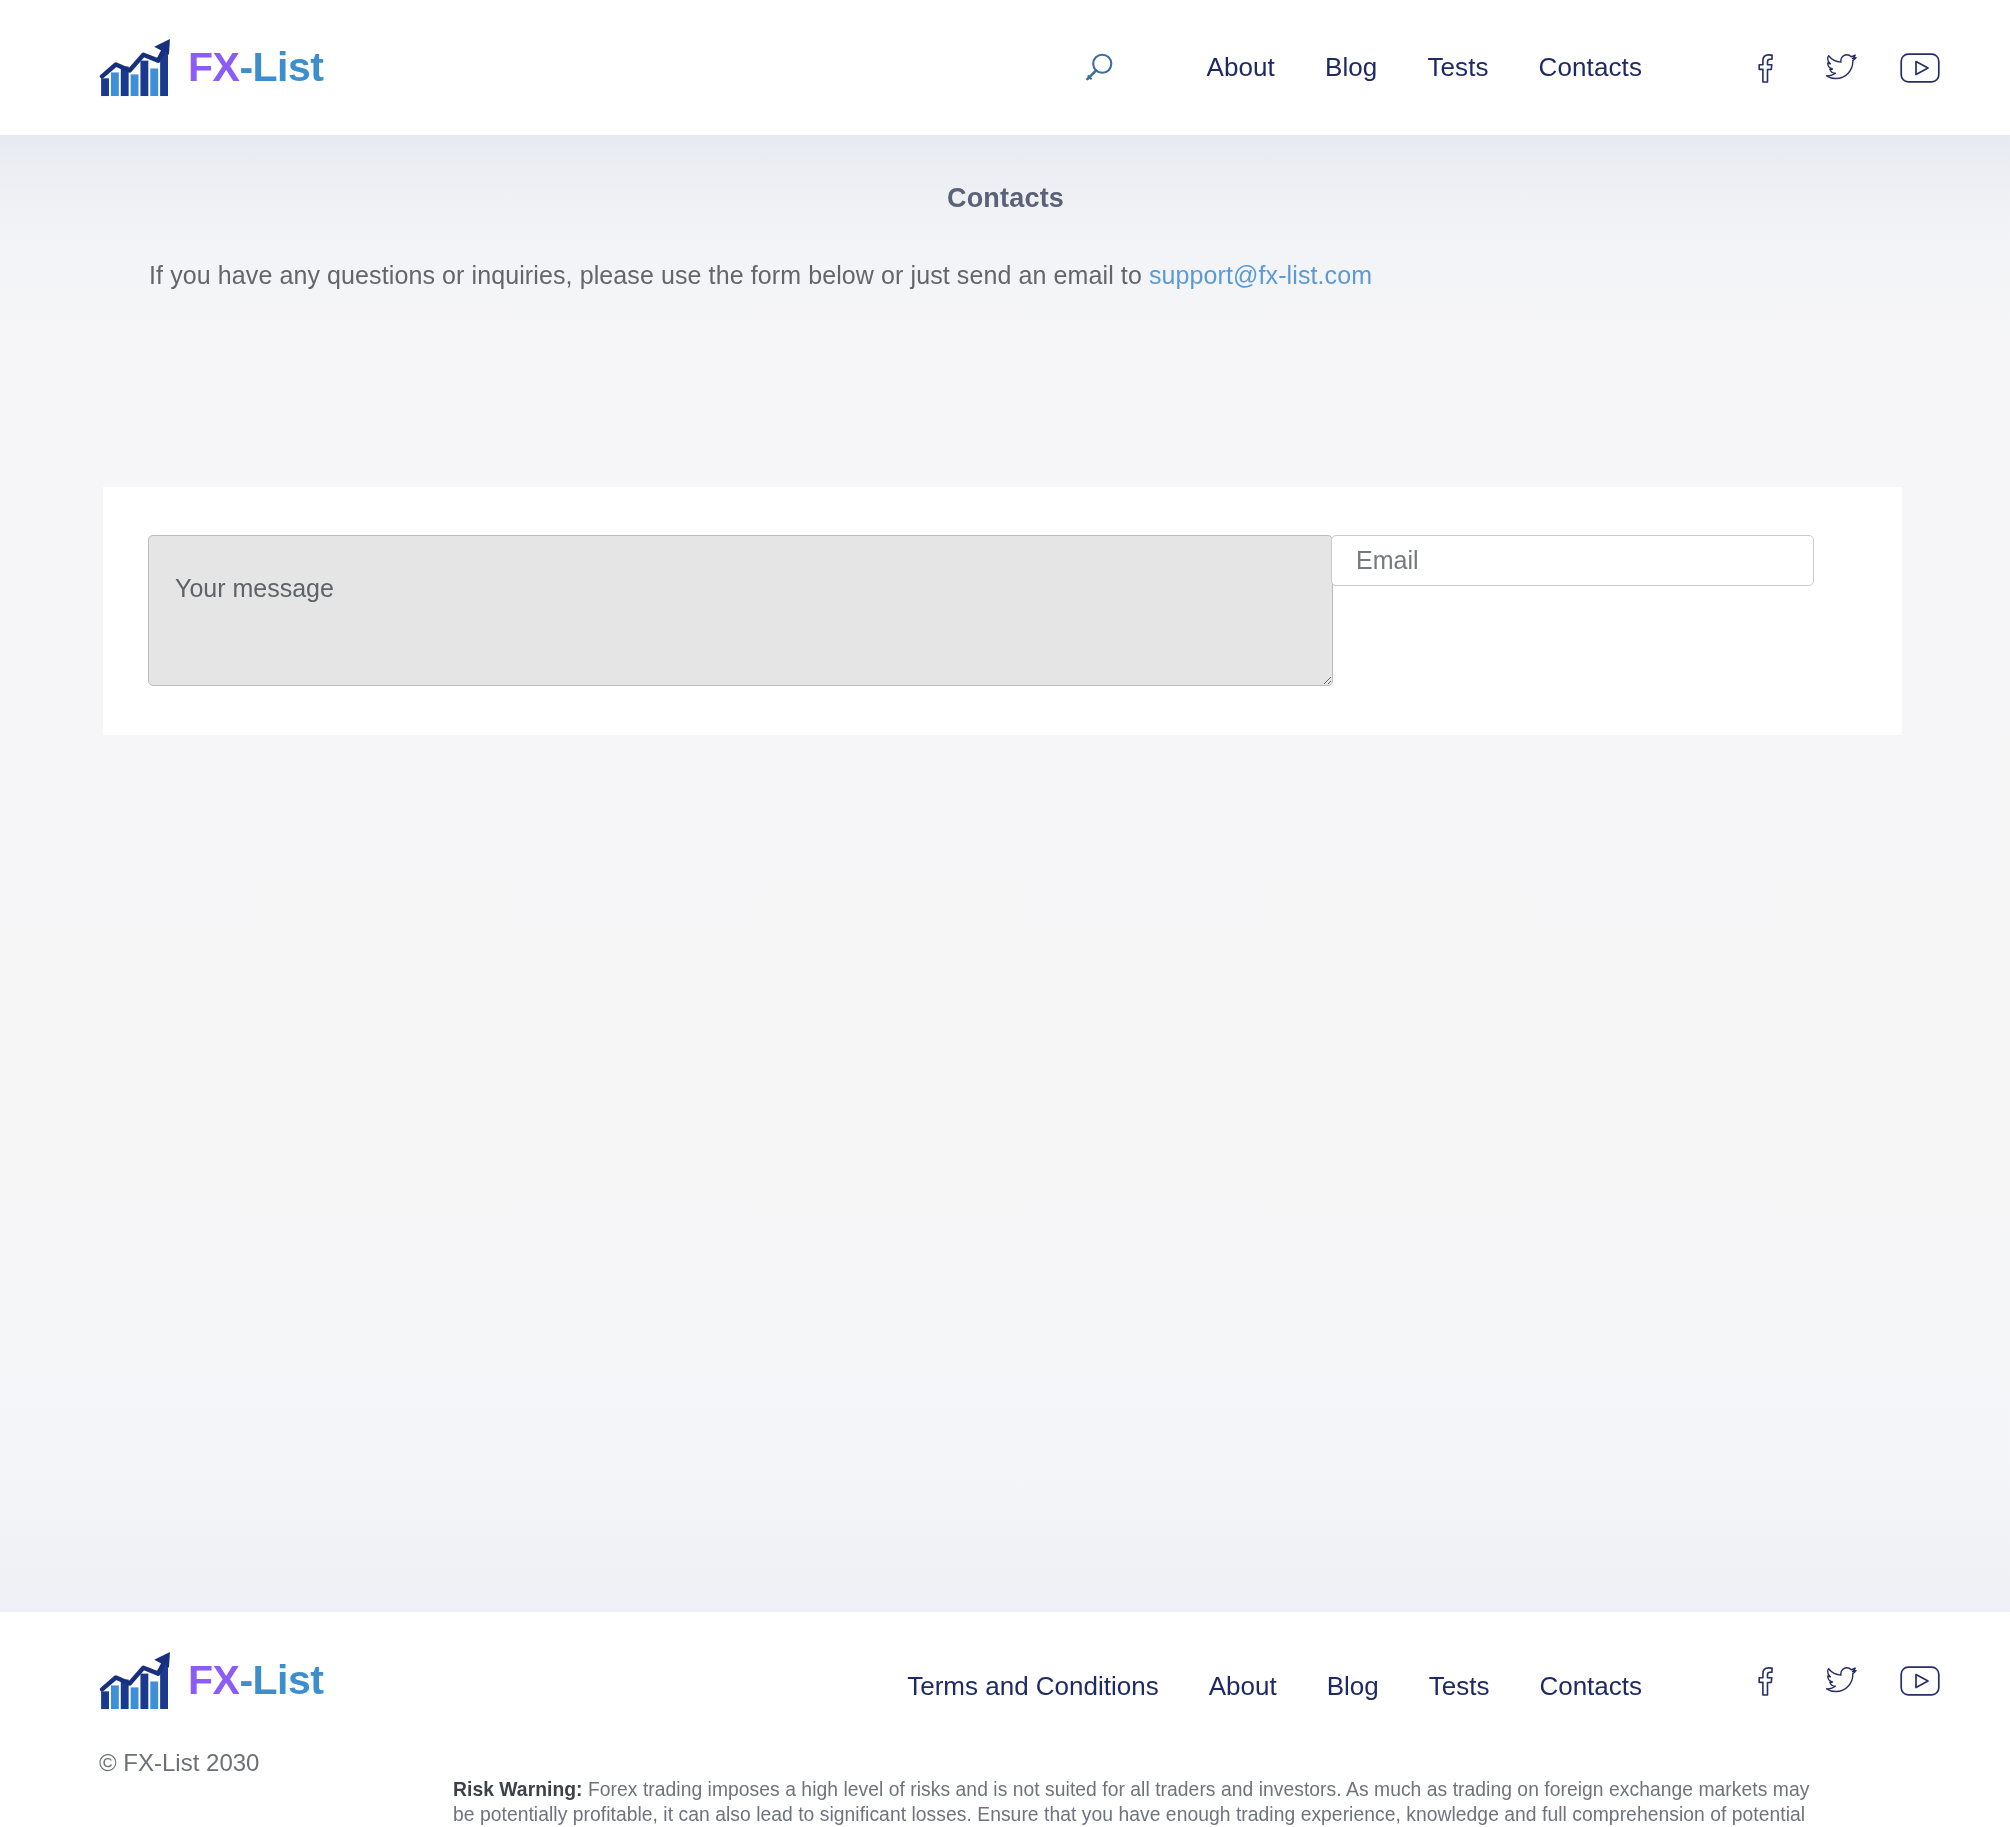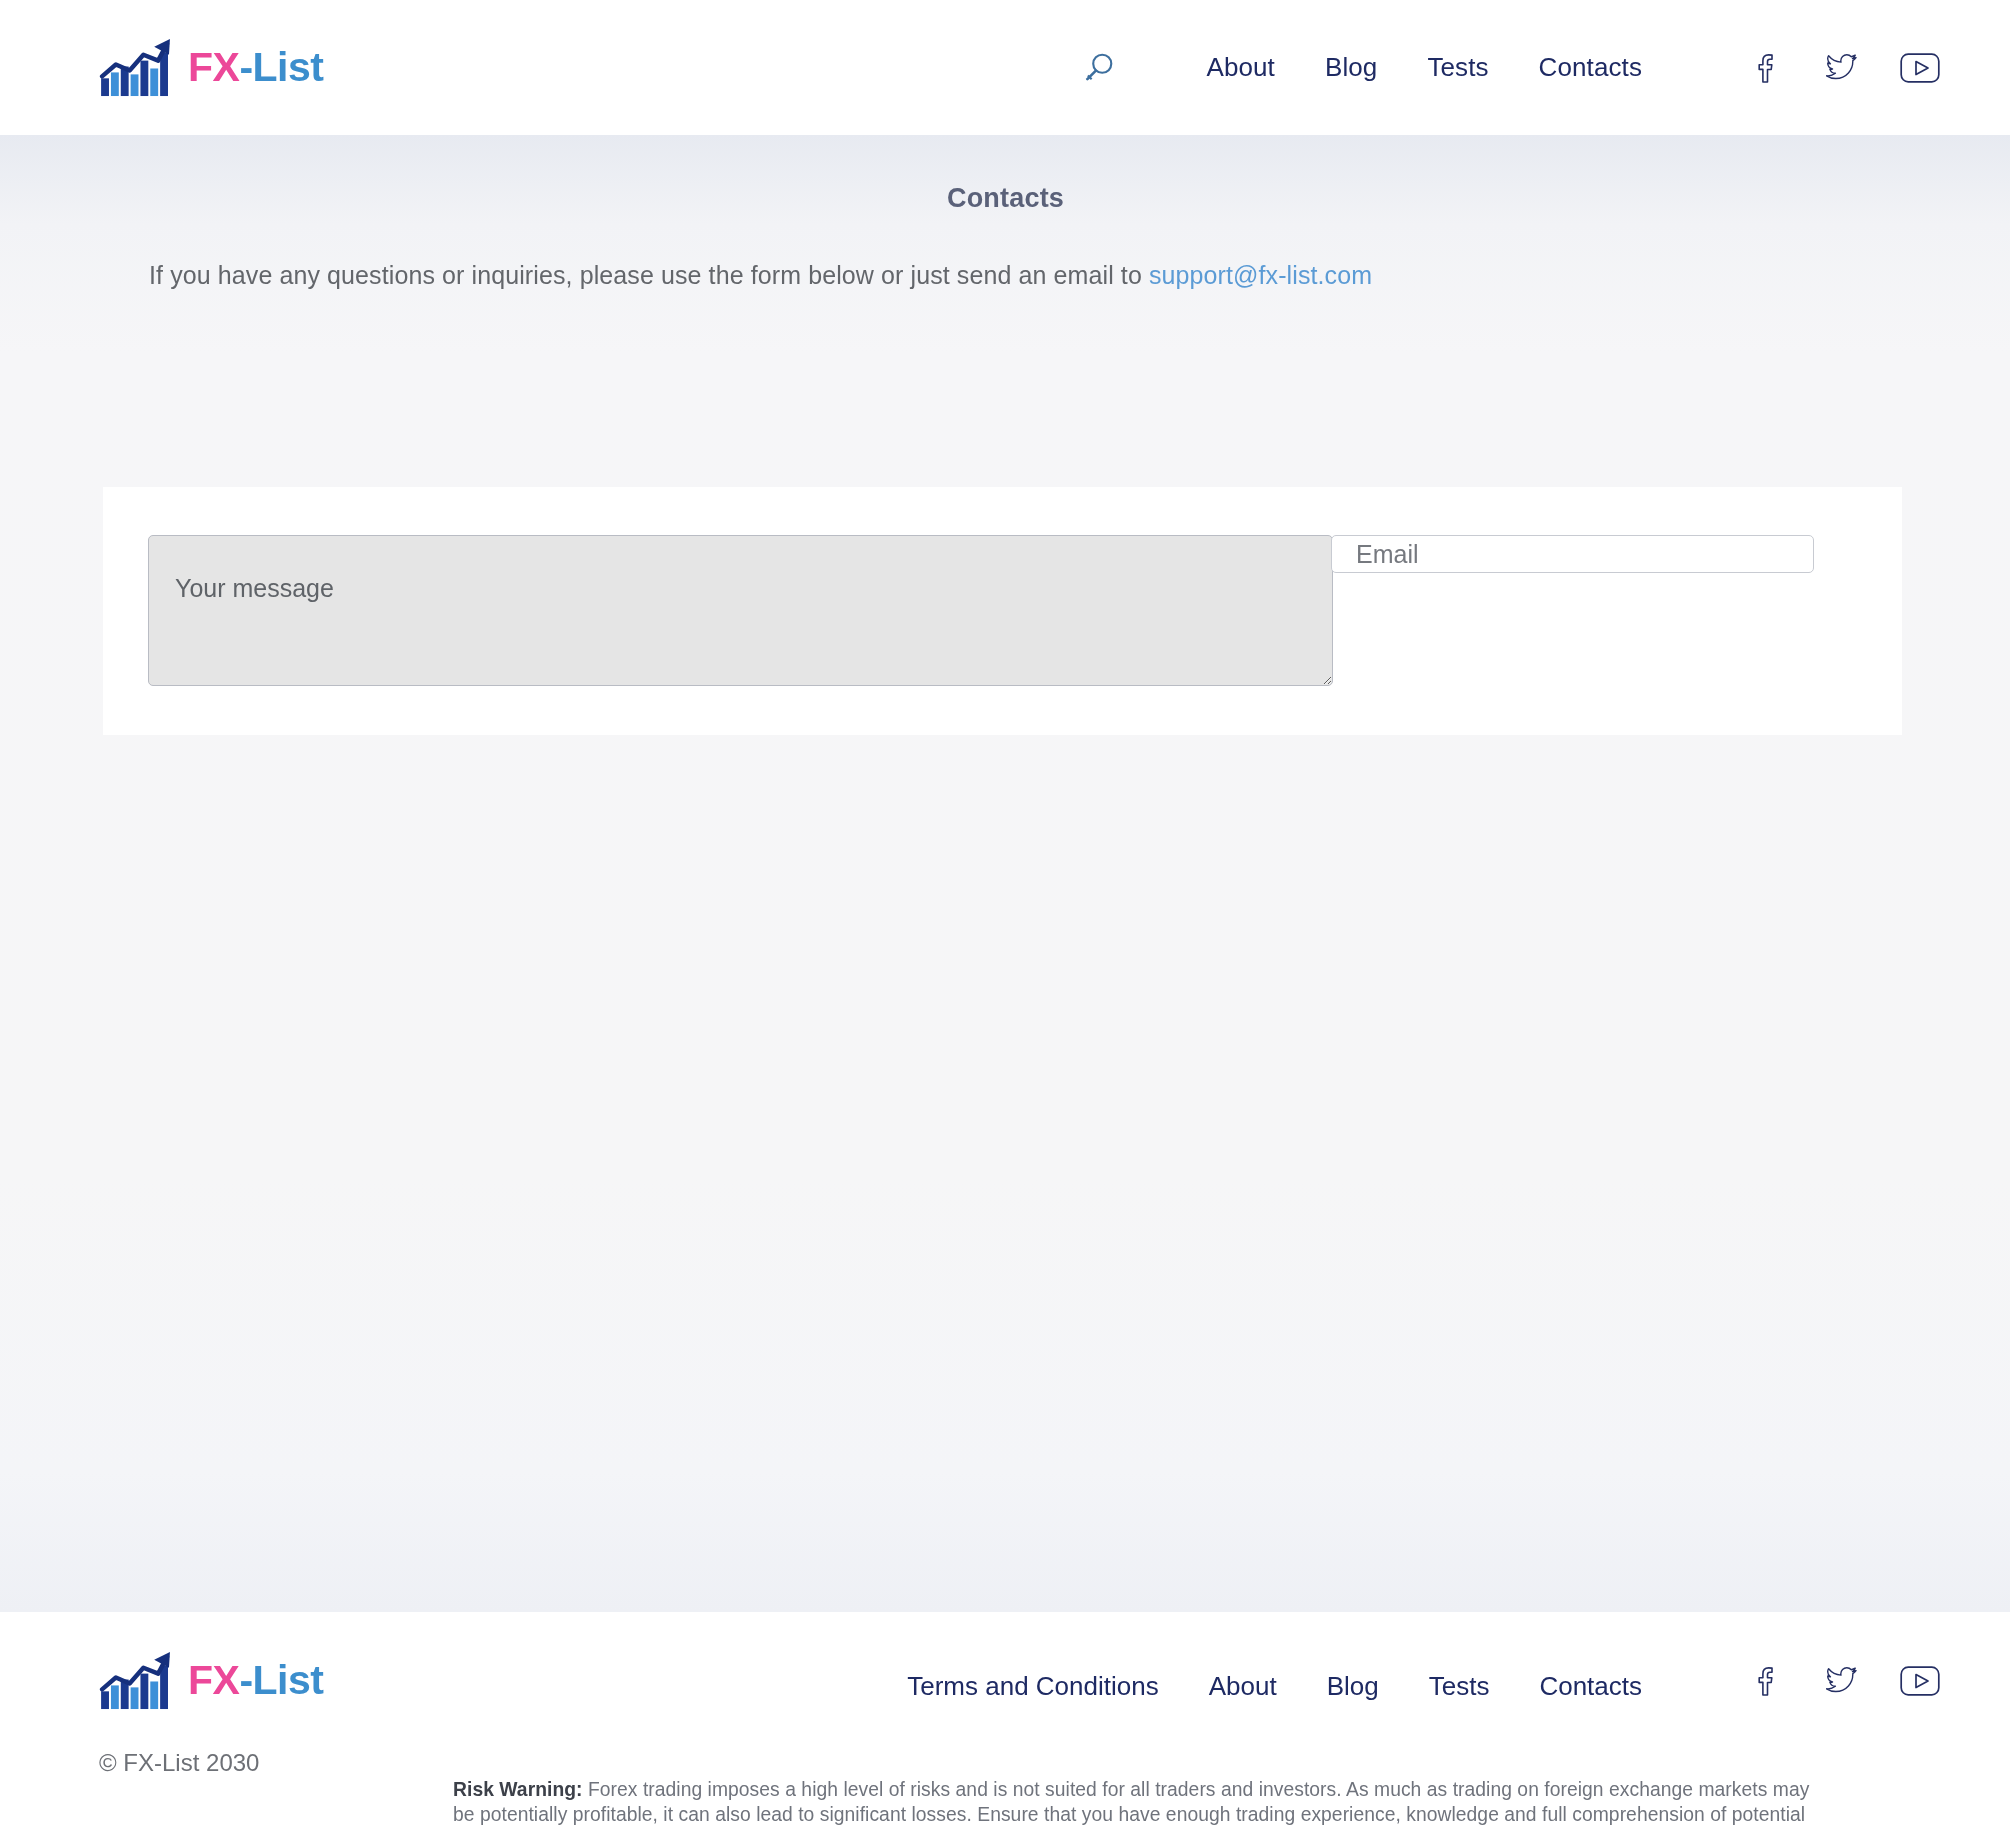--- a/index.html
+++ b/index.html
@@ -29,21 +29,21 @@
     text-decoration: none;
   }
   .logo-mark { width: 77px; height: 61px; flex: none; }
   .logo-text {
     font-size: 41px;
     font-weight: bold;
     letter-spacing: -0.5px;
     margin-left: 12px;
     white-space: nowrap;
   }
-  .logo-fx { color: #ec4899; }
+  .logo-fx { color: #8b5cf6; }
   .logo-list { color: #3c8ecd; font-weight: bold; }
 
   .header-right {
     margin-left: auto;
     margin-right: 71px;
     display: flex;
     align-items: center;
   }
   .search-btn {
     width: 46px; height: 46px;
@@ -126,21 +126,21 @@
     padding: 38px 20px 0 26px;
     resize: vertical;
     outline: none;
     display: block;
   }
   .msg-area::placeholder { color: #5f6368; opacity: 1; }
   .form-right { padding: 48px 0 0 0; }
   .email-input {
     display: block;
     width: 483px;
-    height: 38px;
+    height: 51px;
     border: 1px solid #c8cbd2;
     border-radius: 5px;
     padding: 0 24px;
     font-family: "Liberation Sans", sans-serif;
     font-size: 25px;
     color: #5f6368;
     outline: none;
     background: #fff;
   }
   .email-input::placeholder { color: #76797f; opacity: 1; }

